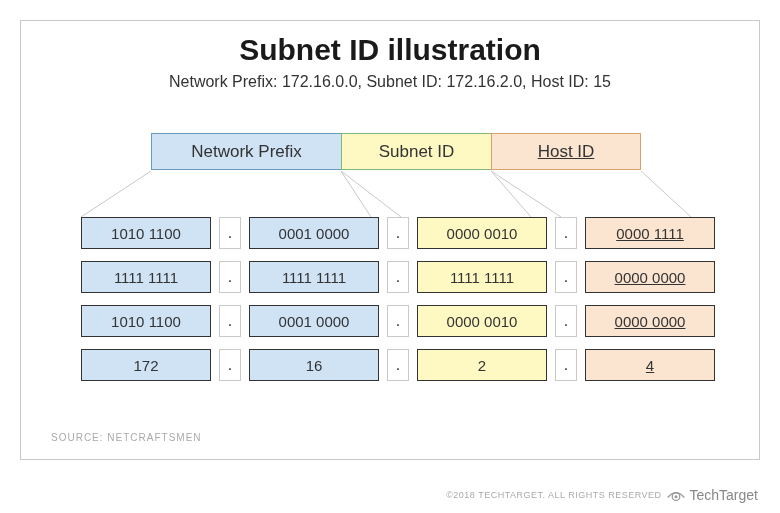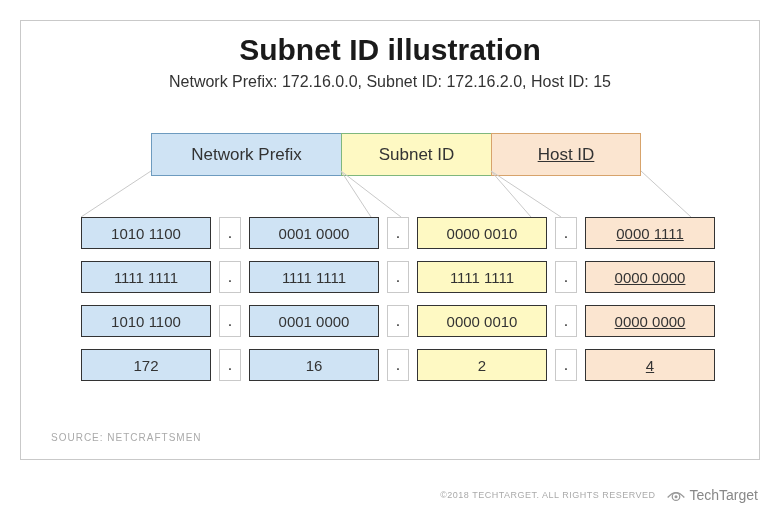--- a/index.html
+++ b/index.html
@@ -34,21 +34,21 @@
     font-size: 16px;
     color: #333;
   }
   .headers {
     position: absolute;
     left: 130px;
     top: 112px;
     display: flex;
   }
   .hcell {
-    height: 43px;
+    height: 37px;
     display: flex;
     align-items: center;
     justify-content: center;
     font-size: 17px;
     color: #333;
     border: 1px solid;
   }
   .blue  { background: #cfe3f4; border-color: #6d9bbf; }
   .green { background: #fef9c3; border-color: #7fb77d; }
   .peach { background: #fbe5d0; border-color: #d7a36b; text-decoration: underline; }
@@ -99,21 +99,21 @@
     font-size: 10px;
     letter-spacing: 1px;
     color: #aaa;
   }
   .footer {
     position: absolute;
     right: 22px;
     bottom: 8px;
     display: flex;
     align-items: center;
-    gap: 10px;
+    gap: 4px;
   }
   .copy {
     font-size: 9px;
     letter-spacing: 0.5px;
     color: #aaa;
   }
   .ttlogo {
     display: flex;
     align-items: center;
     gap: 4px;

